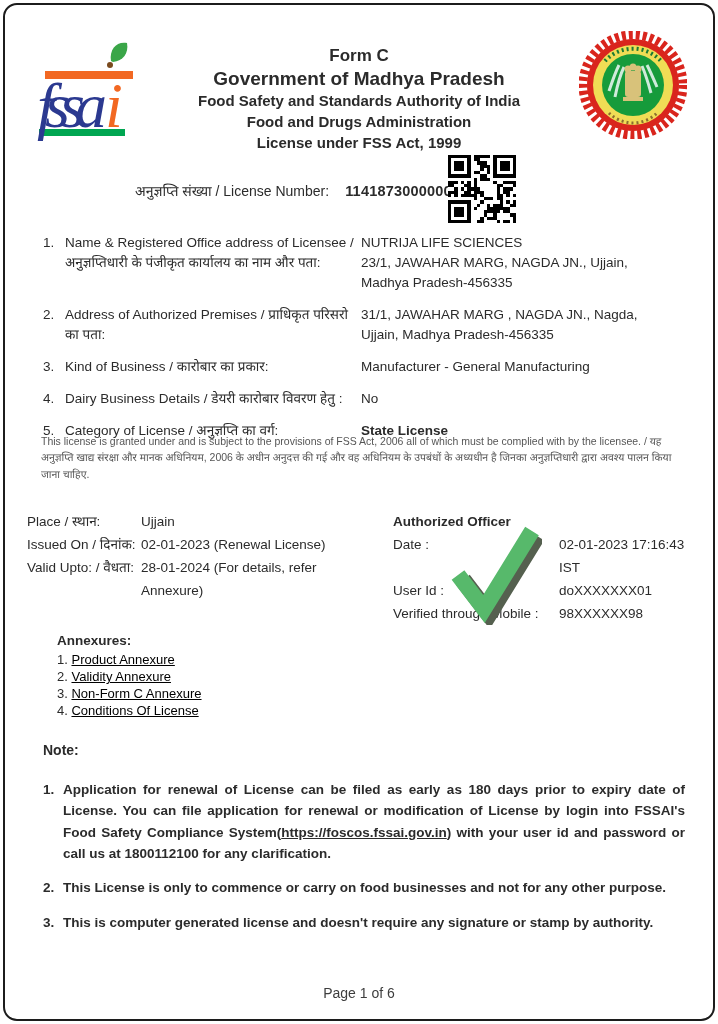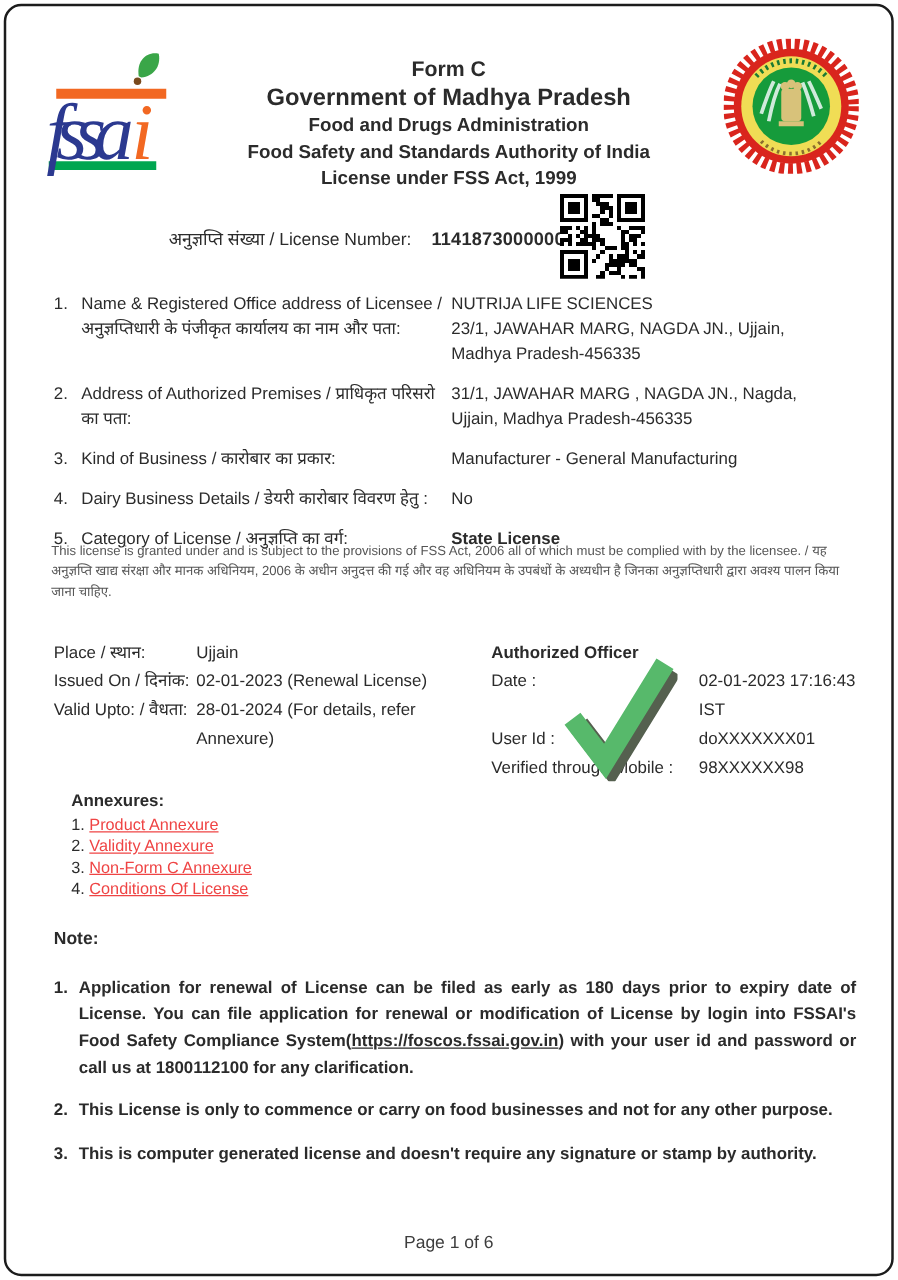--- a/index.html
+++ b/index.html
@@ -22,31 +22,31 @@
   .qr { position:absolute; left:443px; top:150px; width:68px; height:68px; background:#fff; }
   
   .fields { position:absolute; left:38px; right:28px; top:228px; }
   .field { display:grid; grid-template-columns:22px 296px 1fr; margin-bottom:12px; font-size:13.5px; line-height:1.48; }
   .field .no { color:#2b2b2b; }
   .field .val { white-space:pre-line; padding-left:0; }
   .field .val.bold { font-weight:bold; }
   
   .disclaimer { position:absolute; left:36px; right:28px; top:428px; font-size:10.5px; line-height:1.55; color:#555; }
   
-  .details-left { position:absolute; left:38px; top:505px; width:352px; font-size:13.5px; }
+  .details-left { position:absolute; left:22px; top:505px; width:352px; font-size:13.5px; }
   .dl-row { display:grid; grid-template-columns:114px 1fr; line-height:23px; }
   .details-right { position:absolute; left:388px; top:505px; width:300px; font-size:13.5px; }
   .dr-head { font-weight:bold; line-height:23px; }
   .dr-row { display:grid; grid-template-columns:166px 1fr; line-height:23px; }
   .checkmark { position:absolute; left:441px; top:514px; width:96px; height:106px; pointer-events:none; }
   
   .annexures { position:absolute; left:52px; top:628px; font-size:13px; }
   .ax-head { font-weight:bold; font-size:13.5px; margin-bottom:3px; }
   .ax-item { line-height:17px; margin-bottom:0; }
-  .ax-item a { color:#ef4444; text-decoration:underline; cursor:pointer; }
+  .ax-item a { color:#000000; text-decoration:underline; cursor:pointer; }
   
   .note { position:absolute; left:38px; right:28px; top:737px; }
   .note-head { font-weight:bold; font-size:14px; margin-bottom:21px; }
   .note-item { display:grid; grid-template-columns:20px 1fr; font-size:13.5px; font-weight:bold; line-height:1.58; text-align:justify; margin-bottom:13px; }
   .note-item .no { font-weight:bold; }
   .note-item a { color:inherit; text-decoration:underline; cursor:pointer; }
   
   .footer { position:absolute; left:0; right:0; top:980px; text-align:center; font-size:14px; color:#3d3d3d; }
 </style>
 </head>
@@ -61,22 +61,22 @@
       <text x="0" y="88" font-family="Liberation Serif, DejaVu Serif, serif" font-style="italic" font-size="64" fill="#2b3990" textLength="70">fssa</text>
       <text x="68" y="88" font-family="Liberation Serif, DejaVu Serif, serif" font-style="italic" font-size="64" fill="#f26822">i</text>
       <path d="M74 22 C72 10 80 2 90 4 C92 14 86 22 76 23 Z" fill="#3aa648"></path>
       <circle cx="73" cy="26" r="3" fill="#7a4a1e"></circle>
     </svg>
   </div>
 
   <div class="titles">
     <div class="t-formc">Form C</div>
     <div class="t-govt">Government of Madhya Pradesh</div>
+    <div class="t-sub">Food Safety and Standards Authority of India</div>
     <div class="t-sub">Food and Drugs Administration</div>
-    <div class="t-sub">Food Safety and Standards Authority of India</div>
     <div class="t-sub">License under FSS Act, 1999</div>
   </div>
 
   <div class="emblem">
     <svg width="108" height="108" viewBox="0 0 108 108">
       <circle cx="54" cy="54" r="50" fill="none" stroke="#d9251d" stroke-width="9" stroke-dasharray="4 3"></circle>
       <circle cx="54" cy="54" r="46" fill="#d9251d"></circle>
       <circle cx="54" cy="54" r="40" fill="#f0dd55"></circle>
       <circle cx="54" cy="54" r="31" fill="#169b3b"></circle>
       <path d="M30 60 q6 -18 10 -26 M36 66 q4 -20 9 -30 M72 62 q-5 -18 -9 -27 M78 56 q-6 -14 -10 -22" stroke="#cfeadb" stroke-width="3" fill="none"></path>

